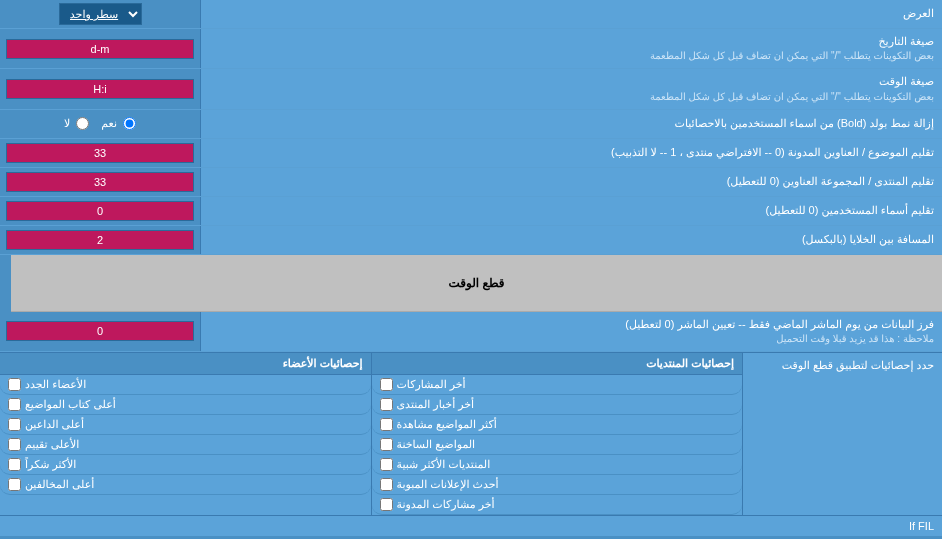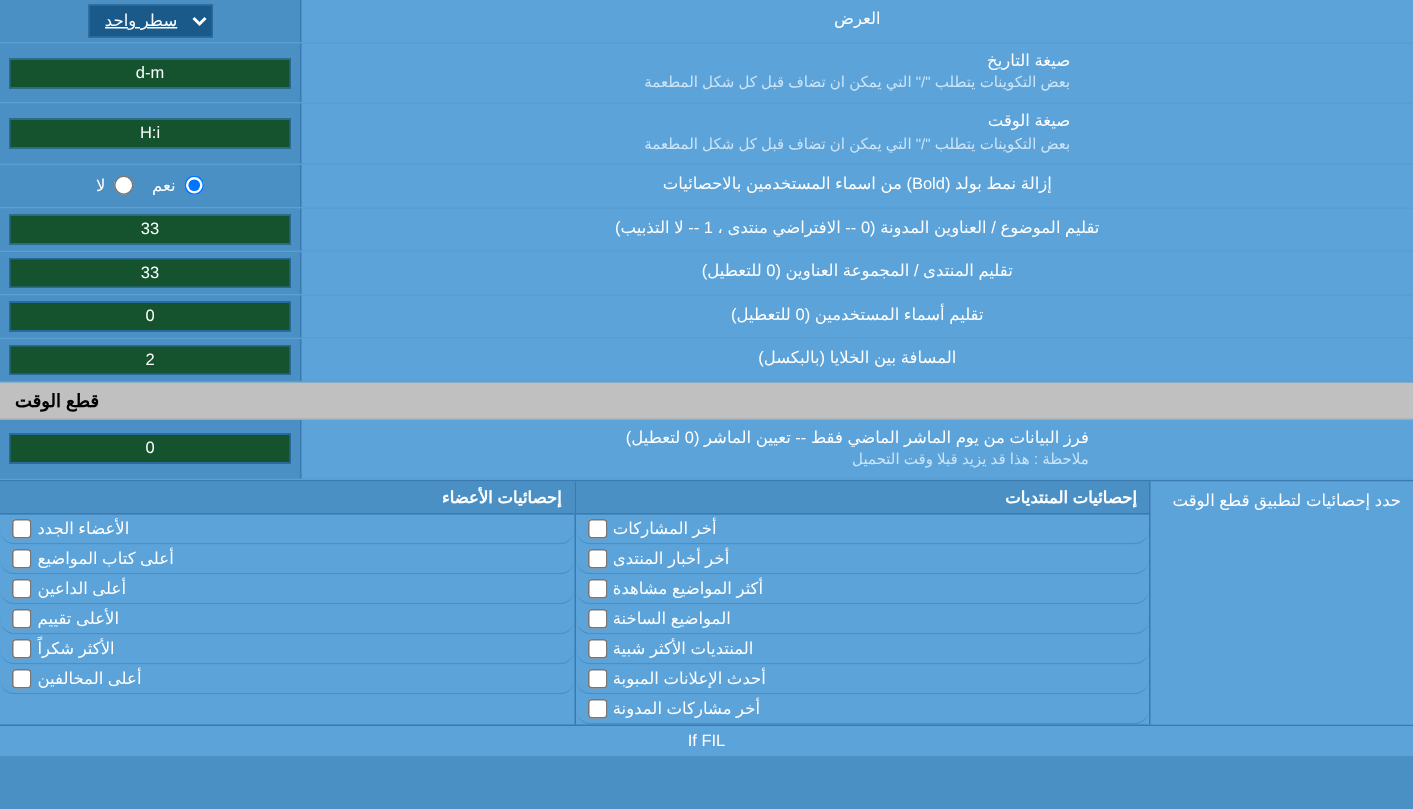--- a/index.html
+++ b/index.html
@@ -18,21 +18,21 @@
       display: flex;
       align-items: stretch;
       border-bottom: 1px solid #5aa0d4;
     }
     .label-cell {
       background: #5ba3d9;
       color: #fff;
       padding: 5px 8px;
       display: flex;
       align-items: center;
-      justify-content: center;
+      justify-content: flex-start;
       text-align: right;
       flex: 1;
       min-height: 28px;
       border-left: 1px solid #3a7ab0;
       font-size: 11px;
       line-height: 1.4;
     }
     .label-cell .sub-text {
       font-size: 10px;
       color: #cce4f7;
@@ -41,21 +41,21 @@
     .input-cell {
       background: #4a90c4;
       display: flex;
       align-items: center;
       justify-content: center;
       padding: 3px 6px;
       width: 200px;
       min-width: 120px;
     }
     .input-field {
-      background: #14532d;
+      background: #be185d;
       color: #fff;
       border: 1px solid #2a6a9a;
       padding: 3px 8px;
       width: 100%;
       font-size: 11px;
       text-align: center;
       direction: ltr;
     }
     .select-field {
       background: #1a5a8a;
@@ -64,24 +64,25 @@
       padding: 3px 6px;
       font-size: 11px;
       text-align: center;
       direction: ltr;
       text-decoration: underline;
     }
     .section-header {
       background: #c0c0c0;
       color: #000;
       font-weight: bold;
-      padding: 5px 10px;
-      text-align: left;
+      padding: 21px 10px;
+      text-align: center;
       font-size: 12px;
       border-bottom: 1px solid #aaa;
+      margin-left: 11px;
     }
     .radio-group {
       display: flex;
       gap: 12px;
       align-items: center;
       justify-content: center;
       direction: rtl;
     }
     .radio-label {
       color: #fff;
@@ -235,21 +236,21 @@
         <span class="sub-text">ملاحظة : هذا قد يزيد قبلا وقت التحميل</span>
       </div>
     </div>
     <div class="input-cell">
       <input class="input-field" type="text" value="0" style="">
     </div>
   </div>
 
   <div class="checkboxes-section">
 
-    <div style="width:176px; background:#5ba3d9; display:flex; align-items:flex-start; padding:6px 8px; border-left:1px solid #3a7ab0;">
+    <div style="width:200px; background:#5ba3d9; display:flex; align-items:flex-start; padding:6px 8px; border-left:1px solid #3a7ab0;">
       <span style="color:#fff; font-size:11px; text-align:right;">حدد إحصائيات لتطبيق قطع الوقت</span>
     </div>
 
     <div class="checkbox-col">
       <div class="checkbox-column-header">
         <span>إحصائيات المنتديات</span>
       </div>
       <div class="checkbox-item">
         <span>أخر المشاركات</span>
         <input type="checkbox" style="">
@@ -305,17 +306,17 @@
         <input type="checkbox" style="">
       </div>
       <div class="checkbox-item">
         <span>أعلى المخالفين</span>
         <input type="checkbox" style="">
       </div>
     </div>
 
   </div>
 
-  <div style="background:#5ba3d9; padding:4px 8px; border-top:1px solid #3a7ab0; color:#fff; font-size:11px; text-align:center; direction:ltr;">
+  <div style="background:#5ba3d9; padding:4px 8px; border-top:1px solid #3a7ab0; color:#fff; font-size:11px; text-align:right; direction:ltr;">
     <span>If FIL</span>
   </div>
 
 </div>
 
 </body></html>

